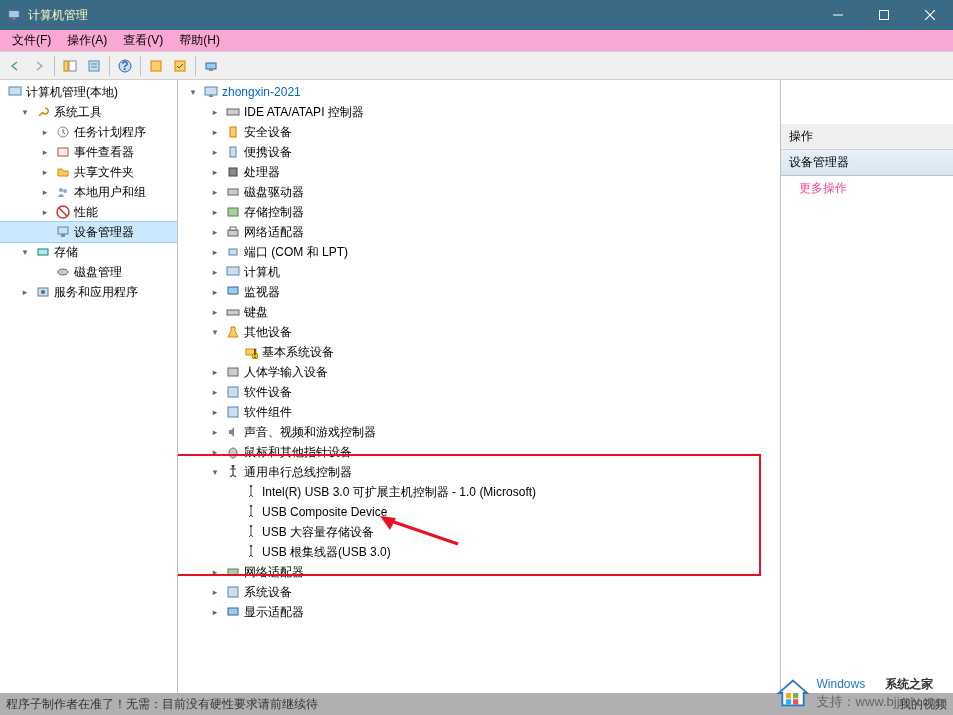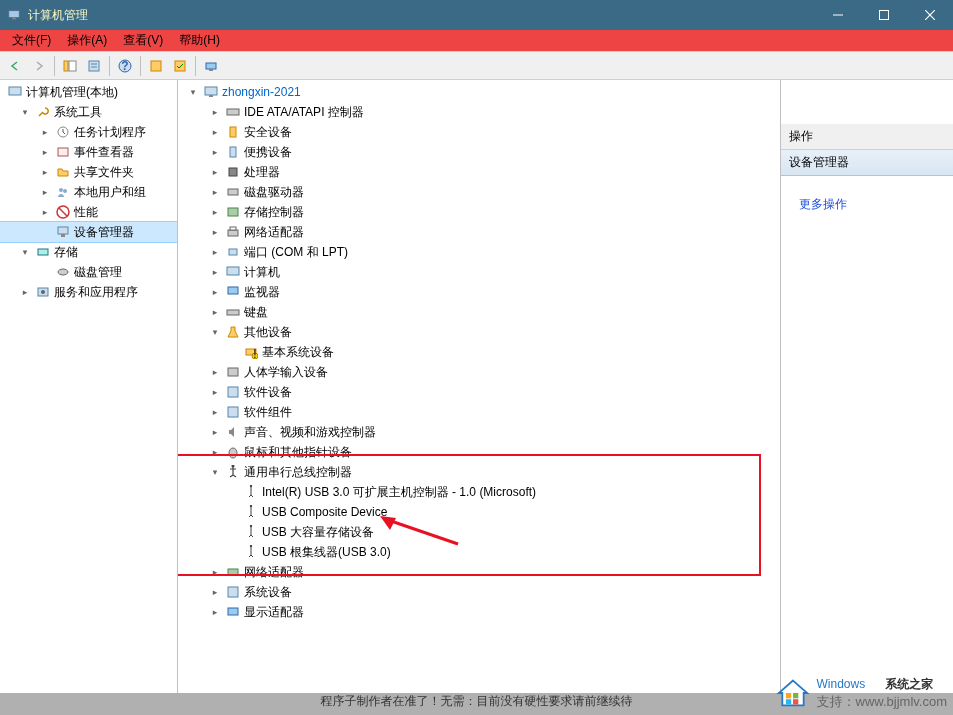--- a/index.html
+++ b/index.html
@@ -3,21 +3,21 @@
 <meta charset="utf-8">
 <style>
 * { margin:0; padding:0; box-sizing:border-box; font-family:"Microsoft YaHei","Segoe UI",sans-serif; font-size:12px; }
 body { background:#fff; width:953px; height:715px; position:relative; overflow:hidden; }
 
 .titlebar { height:30px; background:#3a6a86; color:#fef9c3; display:flex; align-items:center; padding-left:6px; }
 .titlebar .title-icon { width:16px; height:16px; margin-right:6px; display:flex; align-items:center; justify-content:center; font-size:10px; }
 .titlebar .title-text { flex:1; font-size:12px; }
 .winbtn { width:46px; height:30px; display:flex; align-items:center; justify-content:center; }
 
-.menubar { height:22px; background:#ef4444; display:flex; align-items:flex-start; padding-left:4px; border-bottom:1px solid #d0d0d0; }
+.menubar { height:22px; background:#f9a8d4; display:flex; align-items:flex-start; padding-left:4px; border-bottom:1px solid #d0d0d0; }
 .menubar .mitem { padding:2px 8px; cursor:default; }
 
 .toolbar { height:28px; background:#f0f0f0; display:flex; align-items:center; padding:0 4px; gap:2px; border-bottom:1px solid #d0d0d0; }
 .toolbar .tbtn { width:22px; height:22px; display:flex; align-items:center; justify-content:center; border:1px solid transparent; }
 .toolbar .sep { width:1px; height:20px; background:#c0c0c0; margin:0 2px; }
 
 .workspace { display:flex; height:calc(100% - 30px - 22px - 28px - 22px); }
 
 .leftpane { width:178px; border-right:1px solid #c0c0c0; overflow:auto; padding-top:2px; }
 .midpane { flex:1; border-right:1px solid #c0c0c0; overflow:auto; padding-top:2px; position:relative; }
@@ -25,25 +25,25 @@
 
 .tree-item { display:flex; align-items:center; height:20px; padding-left:4px; cursor:default; white-space:nowrap; }
 .tree-item.selected { background:#cce8ff; outline:1px solid #99d1ff; }
 .tree-item .twisty { width:14px; height:14px; display:flex; align-items:center; justify-content:center; color:#666; font-size:9px; }
 .tree-item .ico { width:16px; height:16px; margin:0 3px; display:flex; align-items:center; justify-content:center; }
 .tree-item .lbl { }
 .indent-0{}.indent-1{padding-left:18px}.indent-2{padding-left:38px}
 
 .ractions-header { background:#f0f0f0; padding:4px 8px; font-weight:normal; border-bottom:1px solid #d0d0d0;margin-top:44px; }
 .ractions-section { background:linear-gradient(#e8f0f8,#d8e6f2); padding:4px 8px; border-bottom:1px solid #c0c0c0; }
-.ractions-link { padding:20px 18px; color:#1d4ed8; cursor:pointer; }
+.ractions-link { padding:4px 18px; color:#ec4899; cursor:pointer; }
 
 .redbox { position:absolute; border:2px solid #e81123; pointer-events:none; }
 
-.bottom-bar { position:absolute; bottom:0; left:0; right:0; height:22px; background:#b0b0b0; display:flex; align-items:center; padding:0 6px; color:#333; font-size:11px; gap:12px;flex-direction:column; }
+.bottom-bar { position:absolute; bottom:0; left:0; right:0; height:22px; background:#b0b0b0; display:flex; align-items:center; padding:0 6px; color:#333; font-size:11px; gap:12px; }
 
 .watermark { position:absolute; bottom:4px; right:6px; display:flex; align-items:center; gap:6px; z-index:5; color:#333; }
 .watermark .logo { width:36px; height:32px; }
 .watermark .wtop { font-size:15px; color:#2678c6; font-weight:500; }
 .watermark .wtop b { color:#333; font-weight:600;margin-left:20px; }
 .watermark .wbot { font-size:13px; color:#666; }
 
 .arrow { position:absolute; }
 </style>
 </head>

